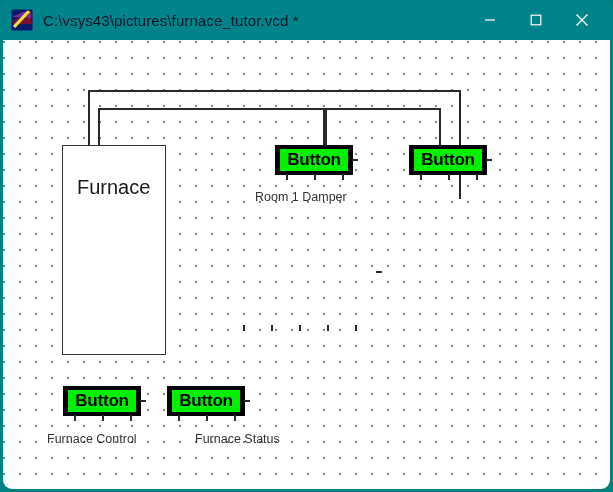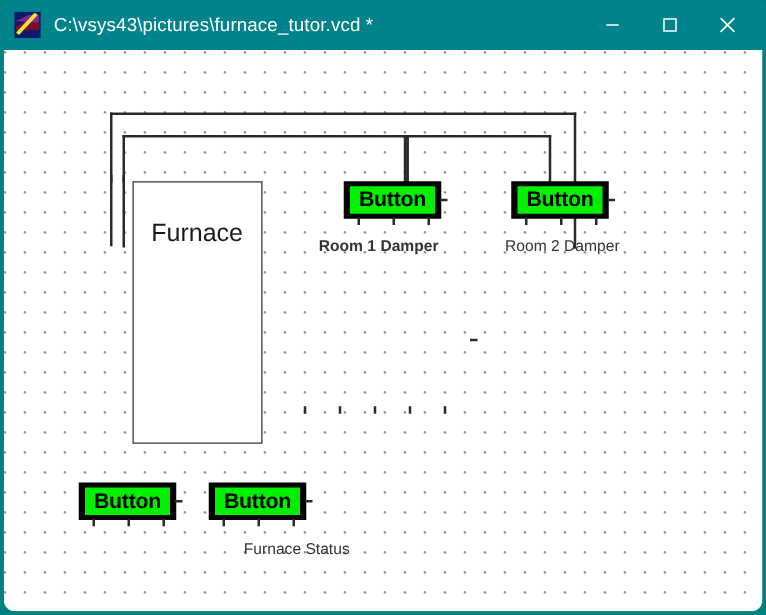--- a/index.html
+++ b/index.html
@@ -34,21 +34,21 @@
   }
   #app-icon {
     width: 22px;
     height: 22px;
     margin-left: 11px;
     margin-right: 10px;
     flex: 0 0 auto;
     position: relative;
   }
   #title-text {
-    color: #ffffff;
+    color: #0f172a;
     font-size: 15px;
     letter-spacing: 0.1px;
     white-space: nowrap;
     flex: 1 1 auto;
     font-family: "Liberation Sans", sans-serif;
   }
   .win-btn {
     width: 46px;
     height: 40px;
     display: flex;
@@ -88,21 +88,20 @@
   .block {
     position: absolute;
     box-sizing: border-box;
     border: 1.5px solid #333333;
     display: flex;
     align-items: flex-start;
     justify-content: flex-start;
   }
   #block-furnace {
     background: #ffffff;
-    margin-left: 44px;
   }
   #block-furnace .block-label {
     font-size: 20px;
     color: #1a1a1a;
     margin: 30px 0 0 14px;
     font-family: "Liberation Sans", sans-serif;
   }
   #block-meter {
     background: #c0c0c0;
     align-items: center;
@@ -227,40 +226,40 @@
 
     <div class="pin" style="left:293px; top:112px;"></div>
     <div class="pin" style="left:320px; top:112px;"></div>
     <div class="btn-widget" style="left:272px; top:105px; width:78px; height:30px;">
       <span class="btn-face">Button</span>
     </div>
     <div class="pin side" style="left:349px; top:119px;"></div>
     <div class="pin" style="left:283px; top:134px;"></div>
     <div class="pin" style="left:311px; top:134px;"></div>
     <div class="pin" style="left:339px; top:134px;"></div>
-    <div class="net-label" style="left:252px; top:150px;font-weight:bold;">Room 1 Damper</div>
+    <div class="net-label" style="left:252px; top:150px;">Room 1 Damper</div>
 
     <div class="pin" style="left:427px; top:112px;"></div>
     <div class="pin" style="left:454px; top:112px;"></div>
     <div class="btn-widget" style="left:406px; top:105px; width:78px; height:30px;">
       <span class="btn-face">Button</span>
     </div>
     <div class="pin side" style="left:483px; top:119px;"></div>
     <div class="pin" style="left:417px; top:134px;"></div>
     <div class="pin" style="left:445px; top:134px;"></div>
     <div class="pin" style="left:473px; top:134px;"></div>
-    <div class="net-label" style="left:401px; top:150px;">Room 2 Damper</div>
 
     <div class="btn-widget" style="left:60px; top:346px; width:78px; height:30px;">
       <span class="btn-face">Button</span>
     </div>
     <div class="pin side" style="left:137px; top:360px;"></div>
     <div class="pin" style="left:71px;  top:375px;"></div>
     <div class="pin" style="left:99px;  top:375px;"></div>
     <div class="pin" style="left:127px; top:375px;"></div>
+    <div class="net-label" style="left:44px; top:392px;">Furnace Control</div>
 
     <div class="btn-widget" style="left:164px; top:346px; width:78px; height:30px;">
       <span class="btn-face">Button</span>
     </div>
     <div class="pin side" style="left:241px; top:360px;"></div>
     <div class="pin" style="left:175px; top:375px;"></div>
     <div class="pin" style="left:203px; top:375px;"></div>
     <div class="pin" style="left:231px; top:375px;"></div>
     <div class="net-label" style="left:160px; top:392px;margin-left:32px;">Furnace Status</div>
 

